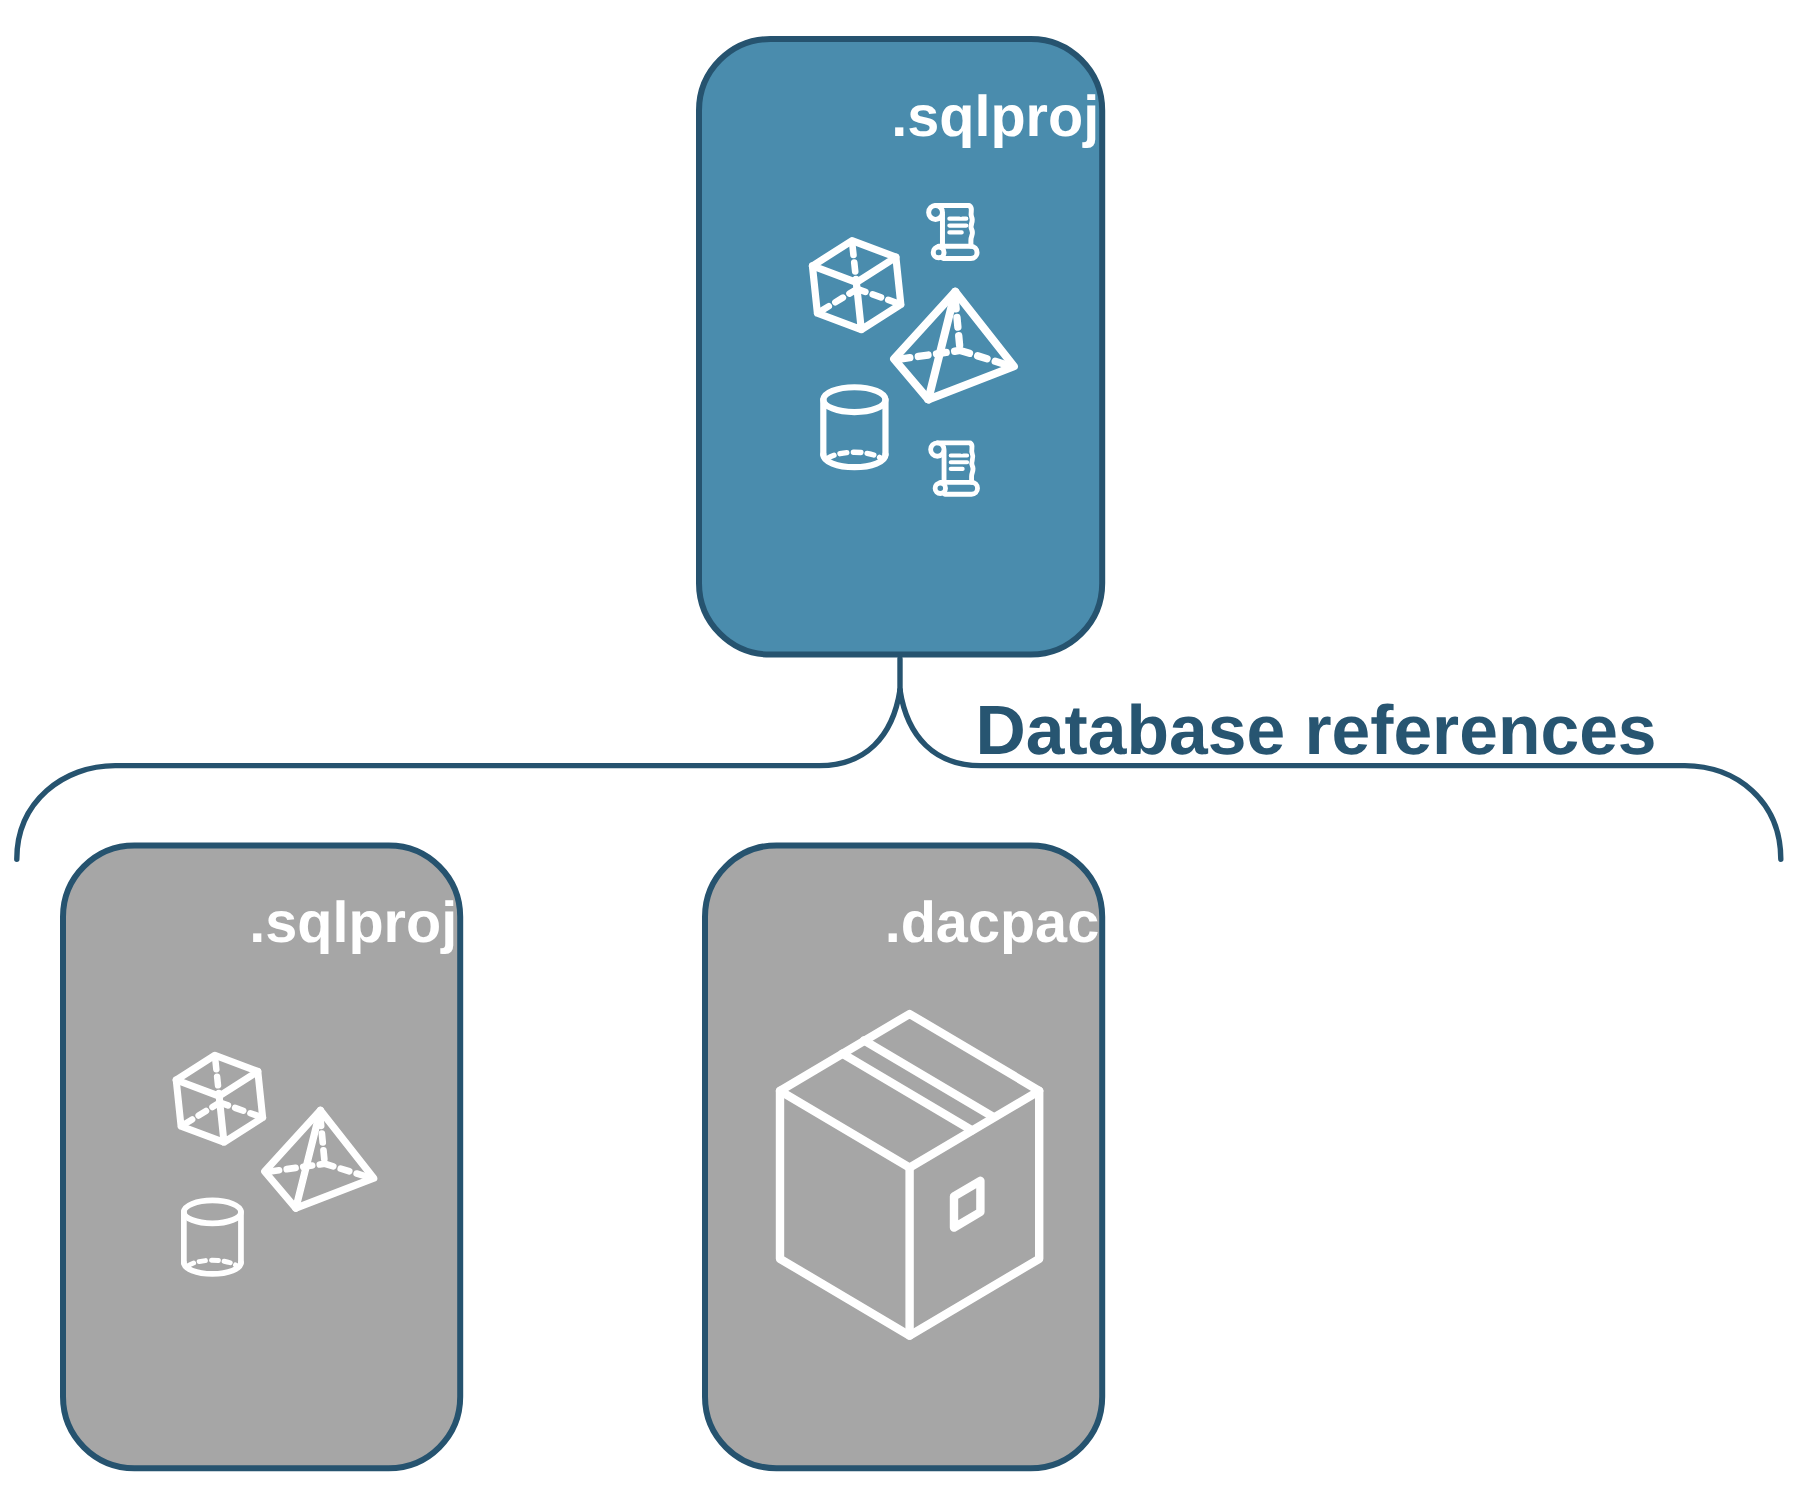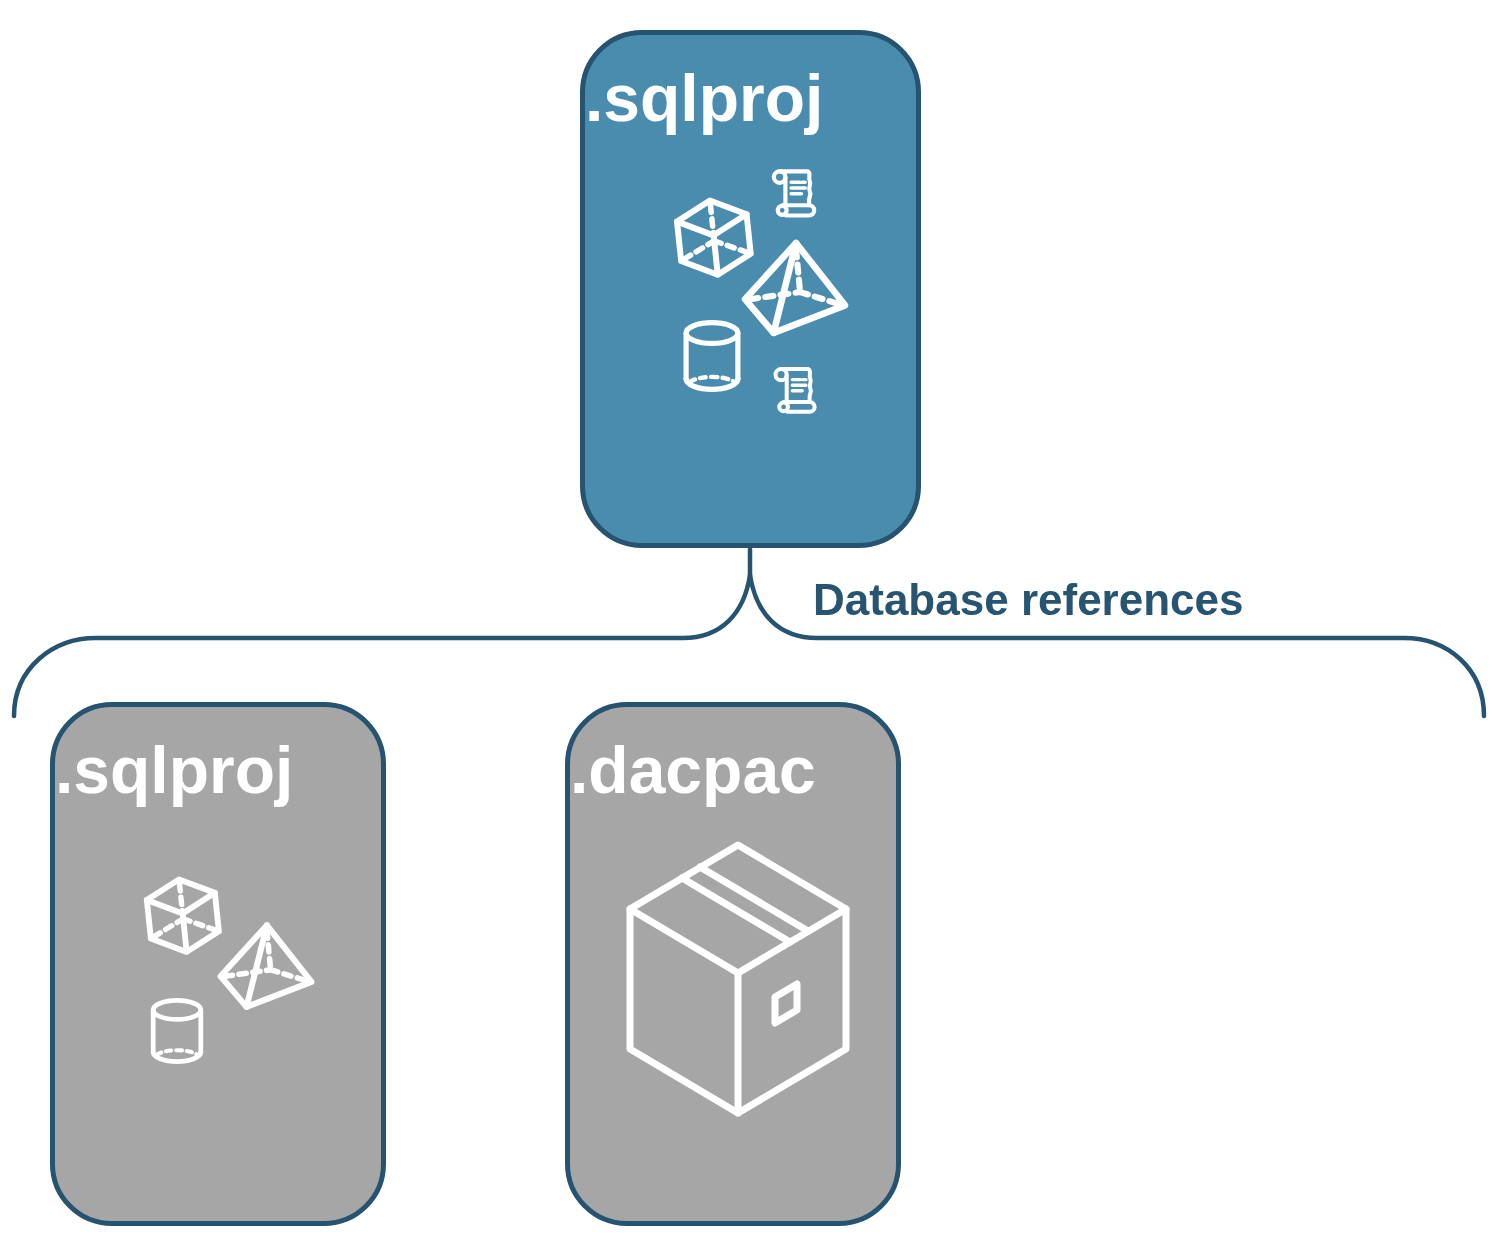--- a/index.html
+++ b/index.html
@@ -7,31 +7,31 @@
     position:relative;width:1500px;height:1250px;background:#ffffff;
     font-family:"Liberation Sans",sans-serif;overflow:hidden;
   }
   .card{
     position:absolute;box-sizing:border-box;
     border:5px solid #26536f;border-radius:62px;
   }
   .card-parent{left:580px;top:30px;width:341px;height:518px;background:#4a8cad;}
   .card-gray{top:702px;height:524px;background:#a6a6a6;}
   #card-child-sqlproj{left:50px;width:336px;}
-  #card-child-dacpac{left:565px;width:336px;padding-left:20px;}
+  #card-child-dacpac{left:585px;width:336px;padding-left:20px;}
   #card-child-nupkg{left:1115px;width:338px;}
   .card-title{
-    position:absolute;top:30px;left:0;width:100%;text-align:left;
-    color:#ffffff;font-weight:bold;font-size:66px;line-height:66px;
+    position:absolute;top:30px;left:0;width:100%;text-align:right;
+    color:#ffffff;font-weight:bold;font-size:48px;line-height:66px;
   }
   .icon{position:absolute;}
   .overlay{position:absolute;left:0;top:0;}
   .connector-label{
     position:absolute;left:813px;top:575px;
-    font-size:44px;font-weight:bold;color:#275571;white-space:nowrap;
+    font-size:58px;font-weight:bold;color:#275571;white-space:nowrap;
   }
   .wstroke{stroke:#ffffff;fill:none;stroke-width:6.5;stroke-linecap:round;stroke-linejoin:round;}
   .wdash{stroke:#ffffff;fill:none;stroke-width:6;stroke-linecap:round;stroke-linejoin:round;stroke-dasharray:8 7;}
   .bstroke{stroke:#26536f;fill:none;stroke-width:4.5;stroke-linecap:round;}
 </style>
 </head>
 <body>
 
 <div class="canvas">
 

